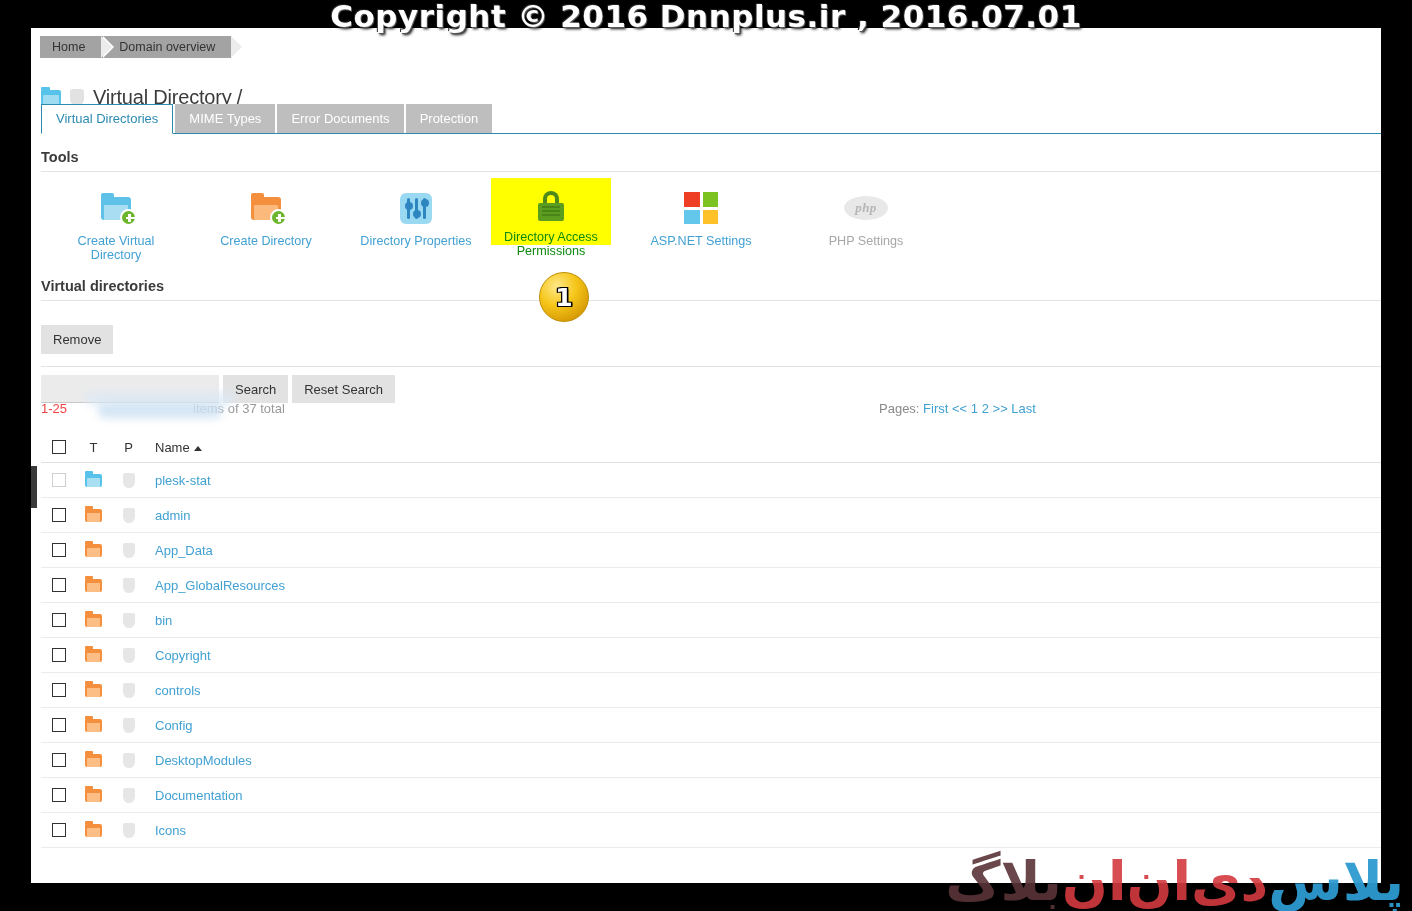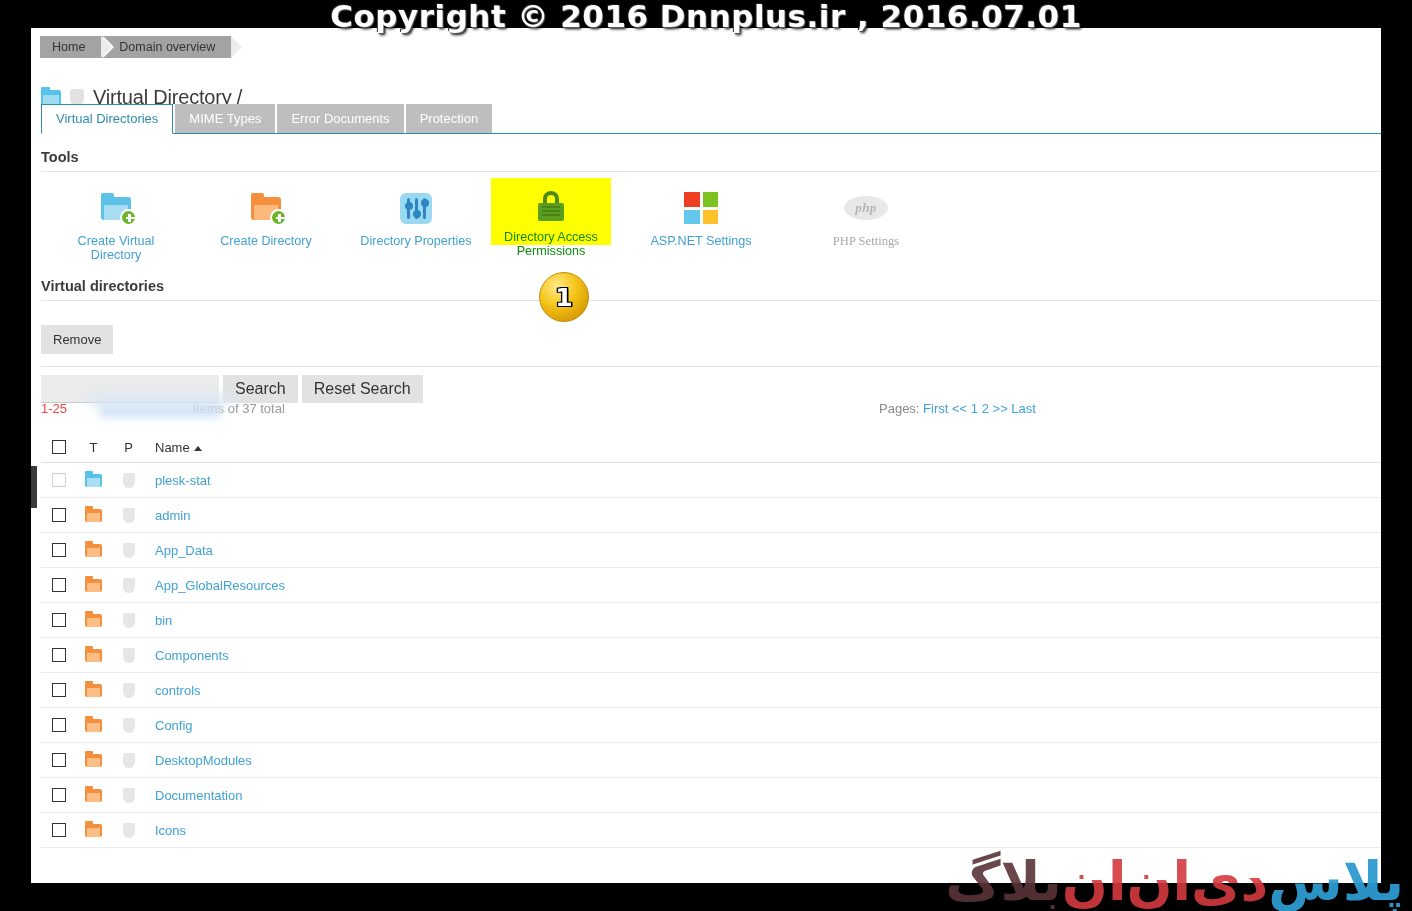--- a/index.html
+++ b/index.html
@@ -198,21 +198,21 @@
     cursor: pointer;
     text-align: center;
   }
   .tool .tlabel {
     margin-top: 9px;
     font-size: 12.6px;
     color: #42a1d3;
     line-height: 14px;
     max-width: 118px;
   }
-  .tool.disabled .tlabel { color: #a8a8a8; cursor: default; font-family: Liberation Serif, serif; }
+  .tool.disabled .tlabel { color: #a8a8a8; cursor: default; }
   .tool.highlight {
     background: #ffff00;
     width: 120px;
     padding-top: 13px;
     height: 67px;
     justify-content: flex-start;
   }
   .tool.highlight .tlabel { color: #0f8a0f; }
 
   .tool-ico { height: 34px; display:flex; align-items:center; justify-content:center;}
@@ -332,21 +332,21 @@
   }
   .search-input {
     width:178px; height:28px;
     background:#ebebeb;
     border:none;
     border-bottom:1px solid #c9c9c9;
     font-size:13px;
     padding:0 6px;
     font-family:"Liberation Sans", sans-serif;
   }
-  .search-btn { padding:0 12px; height:28px; background:#e2e2e2; border:none; font-size:16px; color:#333; cursor:pointer; font-family:"Liberation Sans", sans-serif;}
+  .search-btn { padding:0 12px; height:28px; background:#e2e2e2; border:none; font-size:13px; color:#333; cursor:pointer; font-family:"Liberation Sans", sans-serif;}
 
   .blur-redact {
     position:absolute;
     left:68px; top:375px;
     width:122px; height:15px;
     background:#cfe2f3;
     filter: blur(4px);
     opacity:0.9;
     border-radius:3px;
     z-index:5;
@@ -663,21 +663,21 @@
               <span class="chk"></span>
             </div>
             <div class="c-t">
               <span class="fld-sm o">
                 <i></i>
               </span>
             </div>
             <div class="c-p">
               <span class="shield-sm"></span>
             </div>
-            <div class="c-name"><a>Components</a></div>
+            <div class="c-name"><a>Copyright</a></div>
           </div>
           <div class="trow">
             <div class="c-chk">
               <span class="chk"></span>
             </div>
             <div class="c-t">
               <span class="fld-sm o">
                 <i></i>
               </span>
             </div>

